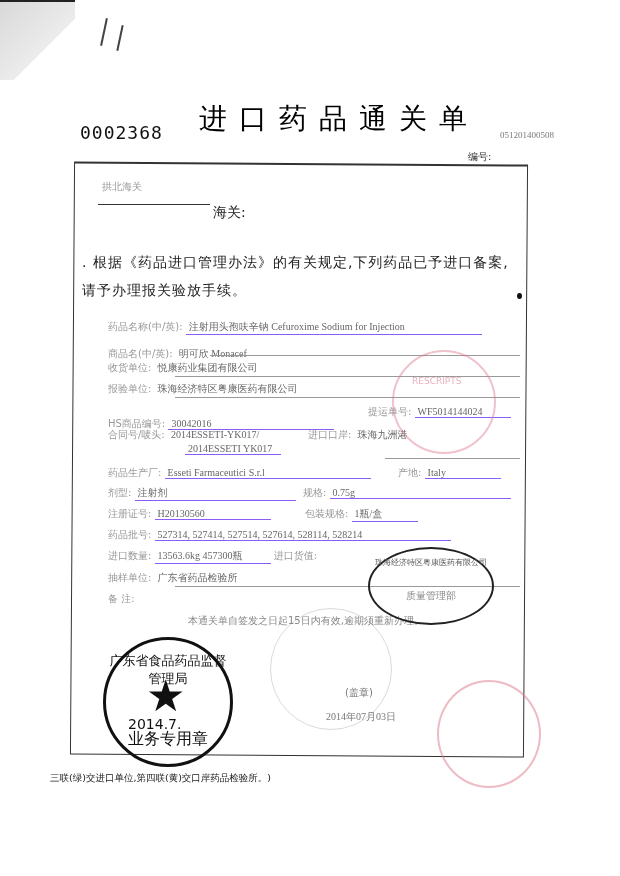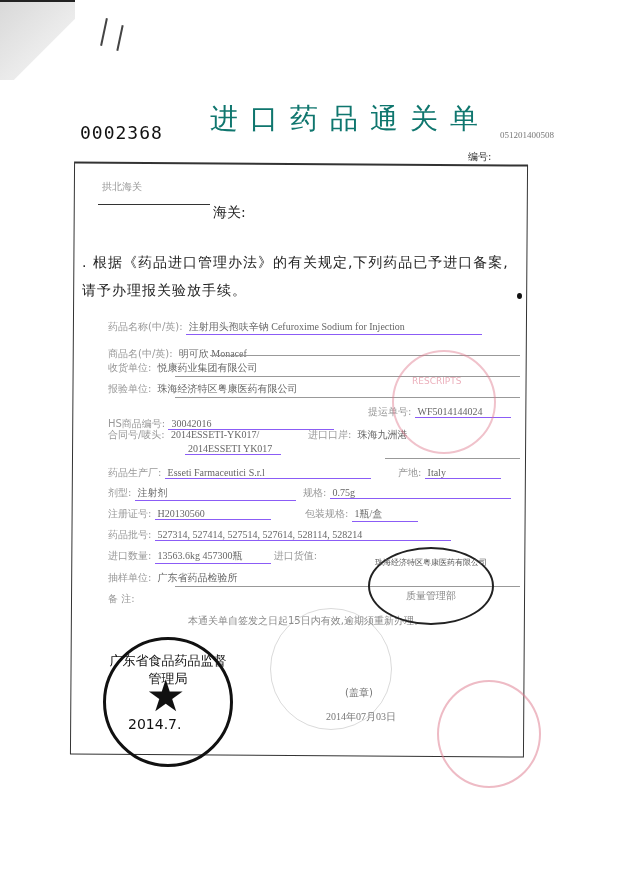--- a/index.html
+++ b/index.html
@@ -15,22 +15,22 @@
     }
     .corner-top {
       position: absolute; left: 0; top: 0; width: 75px; height: 2px; background: #222;
     }
     .scratch { position: absolute; width: 2px; background: #444; transform: rotate(12deg); }
     .serial {
       position: absolute; left: 80px; top: 122px;
       font-family: "DejaVu Sans Mono", monospace; font-size: 18px; letter-spacing: 1px; color: #111;
     }
     .title {
-      position: absolute; left: 210px; top: 100px;
-      font-size: 28px; letter-spacing: 12px; color: #0f766e;
+      position: absolute; left: 199px; top: 100px;
+      font-size: 28px; letter-spacing: 12px; color: #000000;
     }
     .doc-code {
       position: absolute; left: 500px; top: 130px; font-size: 9px; color: #777;
       font-family: "Liberation Serif", serif;
     }
     .number-label { position: absolute; left: 468px; top: 150px; font-size: 10px; color: #333; }
     .frame {
       position: absolute; left: 72px; top: 163px; width: 452px; height: 590px;
       border: 1px solid #333; border-top: 2px solid #333;
       transform: rotate(0.4deg);
@@ -222,16 +222,18 @@
 </div>
 <div class="stamp stamp-red-2"></div>
 <div class="stamp stamp-oval">
   <div class="top">珠海经济特区粤康医药有限公司</div>
   <div class="mid">质量管理部</div>
 </div>
 <div class="stamp stamp-black">
   <div class="arc">广东省食品药品监督管理局</div>
   <div class="star">★</div>
   <div class="year">2014.7.</div>
+  <div class="bottom">业务专用章</div>
 </div>
 
 <div class="footnote">
+  <div>三联(绿)交进口单位,第四联(黄)交口岸药品检验所。)</div>
 </div>
 
 </body></html>

